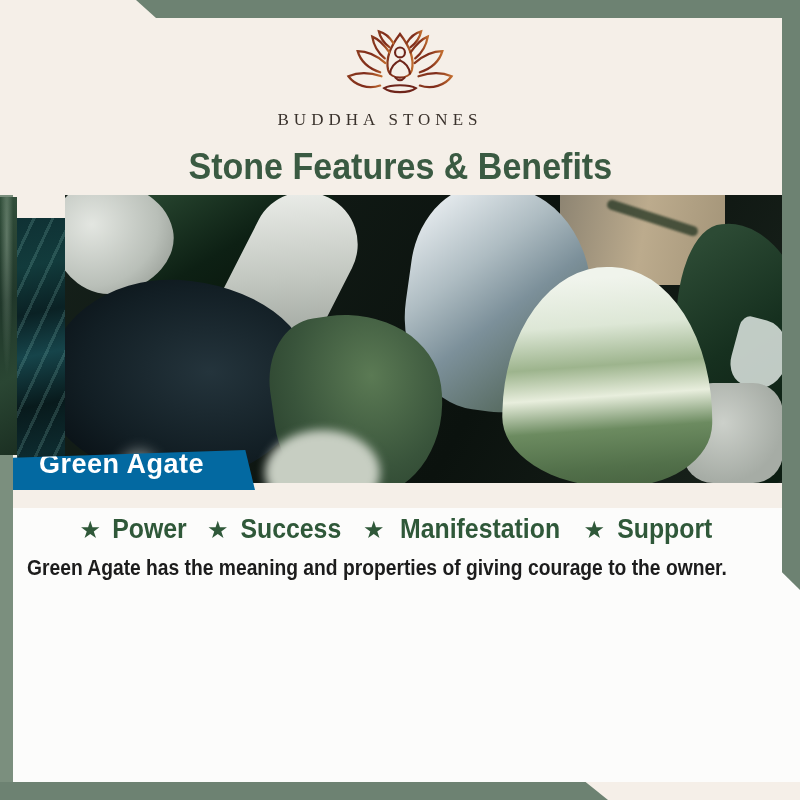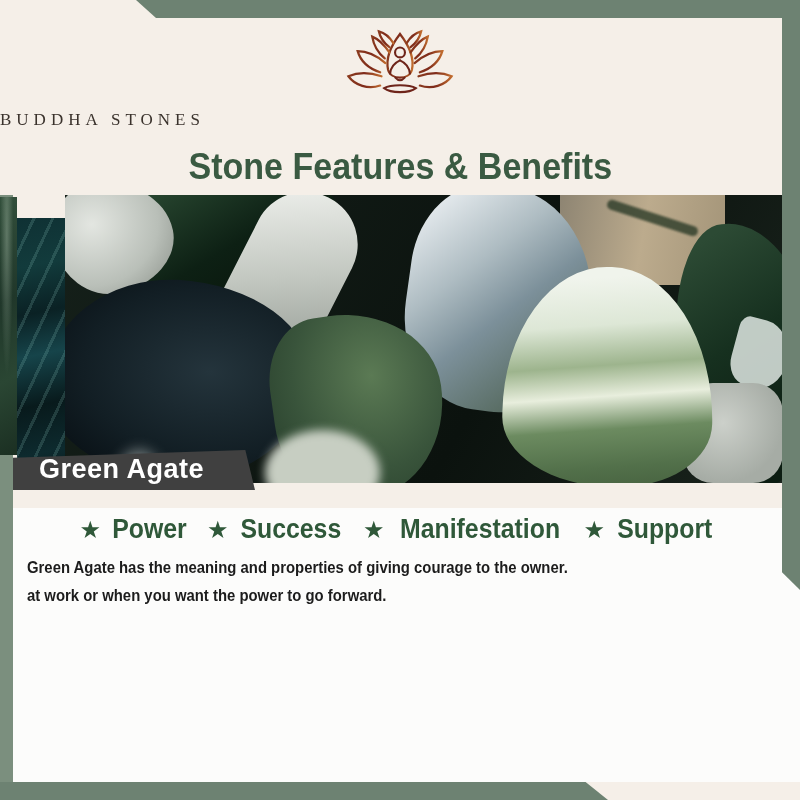--- a/index.html
+++ b/index.html
@@ -11,21 +11,21 @@
   #top-band{left:0;top:0;width:800px;height:18px;z-index:6;
     clip-path:polygon(17% 0,100% 0,100% 100%,19.5% 100%);}
   #right-stripe{left:782px;top:0;width:18px;height:590px;z-index:6;
     clip-path:polygon(0 0,100% 0,100% 100%,0 97%);}
   #bottom-band{left:0;top:782px;width:800px;height:18px;z-index:6;
     clip-path:polygon(0 0,73.2% 0,76% 100%,0 100%);}
   #left-stripe{left:0;top:195px;width:13px;height:605px;z-index:1;background:#7B8F7E;}
 
   
   #logo{position:absolute;left:322px;top:26px;width:156px;height:86px;z-index:2;}
-  #brand-name{position:absolute;left:0;top:110px;width:760px;text-align:left;z-index:2;
+  #brand-name{position:absolute;left:0;top:110px;width:760px;text-align:center;z-index:2;
     font-family:"Liberation Serif",serif;font-size:17px;letter-spacing:5px;color:#3A322C;}
   #page-title{position:absolute;left:0;top:146px;width:800px;text-align:center;z-index:2;
     font-size:37px;font-weight:bold;color:#3A5A42;}
   .cond{display:inline-block;transform:scaleX(0.92);transform-origin:center;white-space:nowrap;}
 
   
   #moss-strip{position:absolute;left:0;top:197px;width:17px;height:258px;z-index:2;
     background-image:radial-gradient(at 40% 15%,rgba(190,210,190,.35),transparent 45%),
       linear-gradient(150deg,#33503C,#20372A 40%,#2A4633 70%,#1B2F22);}
   #teal-strip{position:absolute;left:17px;top:218px;width:48px;height:272px;z-index:2;
@@ -64,35 +64,35 @@
   #stone-right-dark{left:612px;top:28px;width:140px;height:265px;transform:rotate(-3deg);
     border-radius:38% 62% 45% 55%/45% 55% 48% 52%;
     background:linear-gradient(150deg,#2C4A34 10%,#16301F 45%,#0C1D12 80%);}
   #stone-right-highlight{left:668px;top:125px;width:55px;height:68px;transform:rotate(15deg);
     border-radius:20% 60% 50% 40%;background:#DFE7E3;opacity:.85;}
   #stone-grey-bottomright{left:618px;top:188px;width:100px;height:100px;border-radius:30%;
     background:radial-gradient(at 40% 40%,#CCD0CA,#A6ACA5 70%);}
 
   
   #label-band{position:absolute;left:13px;top:444px;width:242px;height:46px;z-index:4;
-    background:#404040;clip-path:polygon(0 30%,96% 13%,100% 100%,0 100%);
-    display:flex;align-items:flex-end;}
+    background:#0369a1;clip-path:polygon(0 30%,96% 13%,100% 100%,0 100%);
+    display:flex;align-items:center;}
   #label-band .txt{margin:0 0 5px 26px;font-size:27px;font-weight:bold;color:#FFFFFF;
     letter-spacing:.5px;}
 
   
   #panel{position:absolute;left:13px;top:508px;width:787px;height:274px;z-index:3;
     background:#FCFCFB;}
   #benefits-row{position:absolute;left:0;top:6px;width:770px;display:flex;
     justify-content:center;align-items:center;gap:17px;}
   .benefit{display:flex;align-items:center;gap:8px;}
   .star{color:#2F5839;font-size:24px;line-height:1;}
   .benefit-label{color:#2F5839;font-size:27px;font-weight:bold;}
   #body-text{position:absolute;left:14px;top:46px;width:765px;
-    font-size:17px;font-weight:bold;color:#1C1C1C;line-height:28.4px;}
+    font-size:22px;font-weight:bold;color:#1C1C1C;line-height:28.4px;}
   #body-text .line{white-space:nowrap;}
   #body-text .cond{transform:scaleX(0.875);transform-origin:left center;}
 </style>
 </head>
 <body>
 
 <div id="page">
 
   <div id="top-band" class="shape"></div>
   <div id="right-stripe" class="shape"></div>
@@ -169,17 +169,16 @@
         <span class="star">★</span>
         <span class="benefit-label cond">Manifestation</span>
       </div>
       <div class="benefit">
         <span class="star">★</span>
         <span class="benefit-label cond">Support</span>
       </div>
     </div>
     <div id="body-text">
       <div class="line"><span class="cond">Green Agate has the meaning and properties of giving courage to the owner.</span></div>
-      <div class="line"><span class="cond">at work or when you want the power to go forward.</span></div>
     </div>
   </div>
 
 </div>
 
 </body></html>

